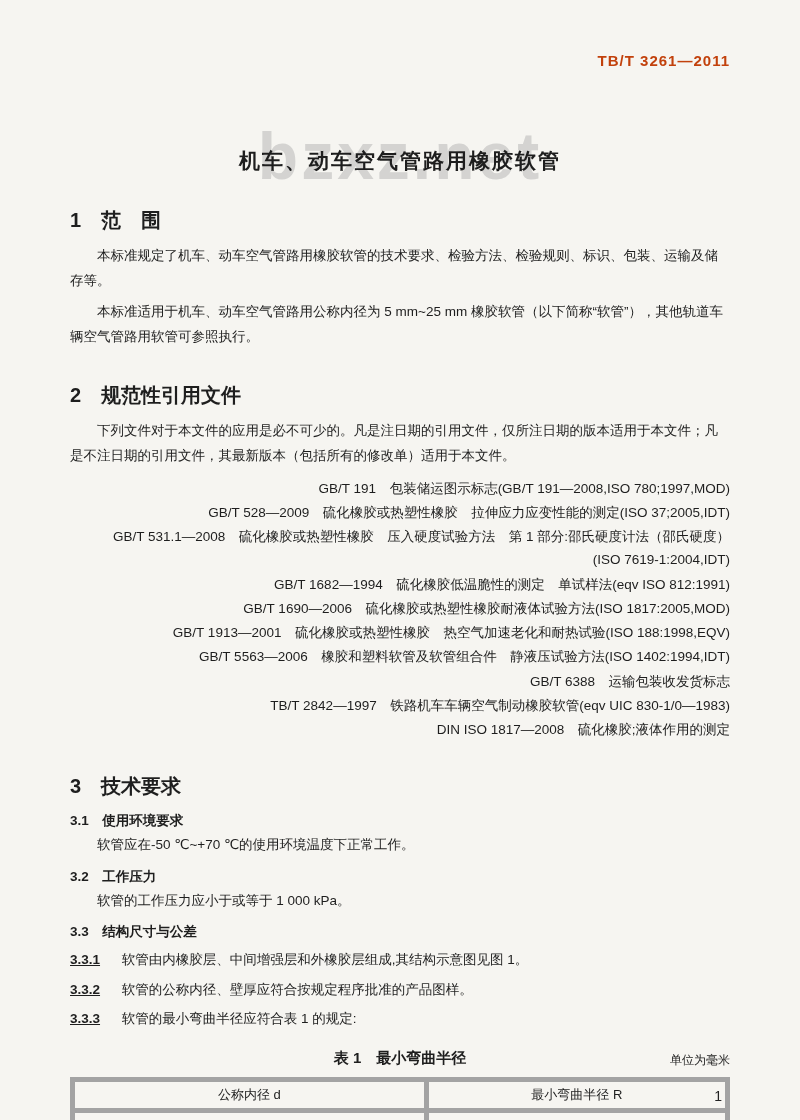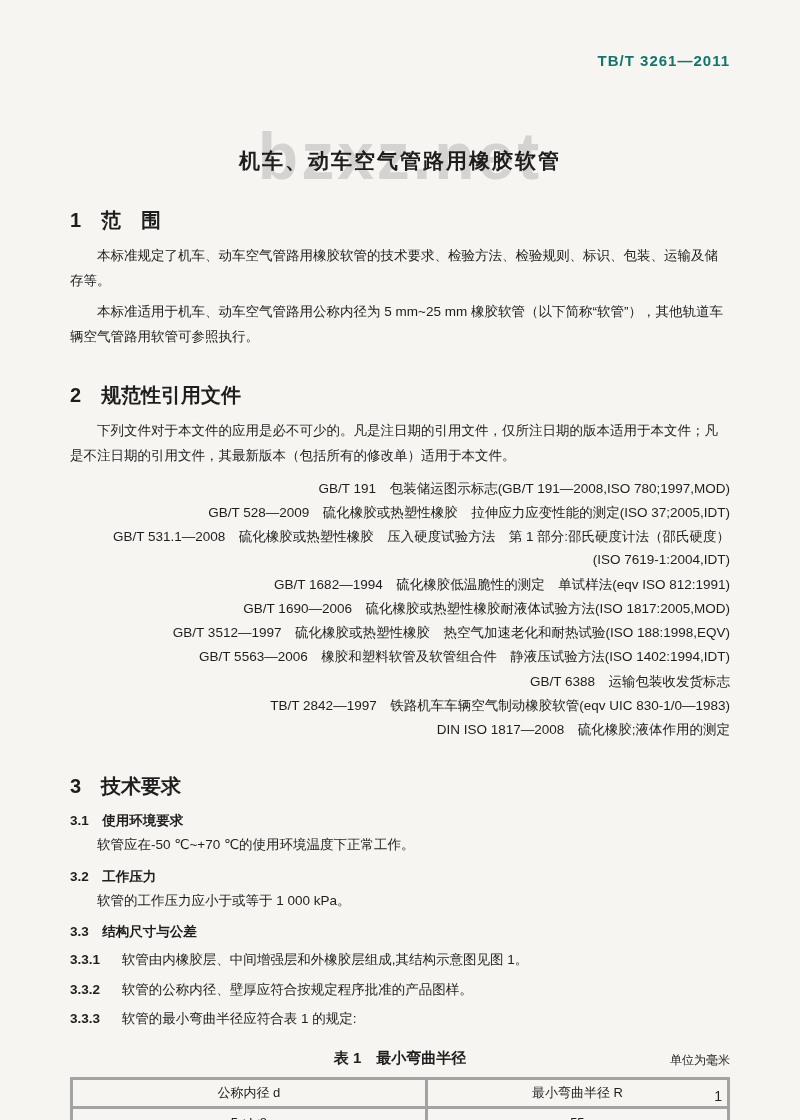--- a/index.html
+++ b/index.html
@@ -12,21 +12,21 @@
     font-family:"Liberation Sans","DejaVu Sans",sans-serif;
     box-sizing:border-box;
     padding:52px 70px 0 70px;
     overflow:hidden;
   }
   .doc-number {
     text-align:right;
     font-weight:bold;
     font-size:15px;
     letter-spacing:1px;
-    color:#0f766e;
+    color:#c2410c;
   }
   .watermark {
     position:absolute;
     top:118px; left:50%;
     transform:translateX(-50%);
     font-size:66px;
     font-weight:bold;
     color:rgba(165,165,165,0.42);
     letter-spacing:3px;
     white-space:nowrap;
@@ -68,21 +68,21 @@
     font-size:13.5px;
     text-indent:2em;
     margin:4px 0 8px 0;
     line-height:1.6;
   }
   .clause-inline {
     font-size:13.5px;
     margin:9px 0;
     line-height:1.5;
   }
-  .clause-inline .num { font-weight:bold; margin-right:1.6em; }
+  .clause-inline .num { font-weight:bold; margin-right:1.6em;text-decoration:underline; }
   .table-caption-row {
     position:relative;
     margin-top:20px;
     height:20px;
   }
   .table-caption {
     text-align:center;
     font-weight:bold;
     font-size:15px;
   }
@@ -91,21 +91,21 @@
     right:0; top:3px;
     font-size:12px;
     font-weight:normal;
   }
   table.t1 {
     width:100%;
     border-collapse:collapse;
     margin-top:8px;
   }
   .t1 th, .t1 td {
-    border:3px solid #a3a3a3;
+    border:5px solid #a3a3a3;
     font-size:13px;
     font-weight:normal;
     text-align:center;
     padding:4px 14px;
     height:18px;
   }
   .t1 col.c1 { width:54%; }
   .t1 col.c2 { width:46%; }
   .page-number {
     position:absolute;
@@ -130,21 +130,21 @@
   <p class="body">本标准适用于机车、动车空气管路用公称内径为 5 mm~25 mm 橡胶软管（以下简称“软管”），其他轨道车辆空气管路用软管可参照执行。</p>
 
   <div class="section-heading">2　规范性引用文件</div>
   <p class="body">下列文件对于本文件的应用是必不可少的。凡是注日期的引用文件，仅所注日期的版本适用于本文件；凡是不注日期的引用文件，其最新版本（包括所有的修改单）适用于本文件。</p>
   <div class="refs">
     <div class="ref-item">GB/T 191　包装储运图示标志(GB/T 191—2008,ISO 780;1997,MOD)</div>
     <div class="ref-item">GB/T 528—2009　硫化橡胶或热塑性橡胶　拉伸应力应变性能的测定(ISO 37;2005,IDT)</div>
     <div class="ref-item">GB/T 531.1—2008　硫化橡胶或热塑性橡胶　压入硬度试验方法　第 1 部分:邵氏硬度计法（邵氏硬度）(ISO 7619-1:2004,IDT)</div>
     <div class="ref-item">GB/T 1682—1994　硫化橡胶低温脆性的测定　单试样法(eqv ISO 812:1991)</div>
     <div class="ref-item">GB/T 1690—2006　硫化橡胶或热塑性橡胶耐液体试验方法(ISO 1817:2005,MOD)</div>
-    <div class="ref-item">GB/T 3512—1997　硫化橡胶或热塑性橡胶　热空气加速老化和耐热试验(ISO 188:1998,EQV)</div>
+    <div class="ref-item">GB/T 1913—2001　硫化橡胶或热塑性橡胶　热空气加速老化和耐热试验(ISO 188:1998,EQV)</div>
     <div class="ref-item">GB/T 5563—2006　橡胶和塑料软管及软管组合件　静液压试验方法(ISO 1402:1994,IDT)</div>
     <div class="ref-item">GB/T 6388　运输包装收发货标志</div>
     <div class="ref-item">TB/T 2842—1997　铁路机车车辆空气制动橡胶软管(eqv UIC 830-1/0—1983)</div>
     <div class="ref-item">DIN ISO 1817—2008　硫化橡胶;液体作用的测定</div>
   </div>
 
   <div class="section-heading">3　技术要求</div>
 
   <div class="clause-heading">3.1　使用环境要求</div>
   <p class="clause-body">软管应在-50 ℃~+70 ℃的使用环境温度下正常工作。</p>

